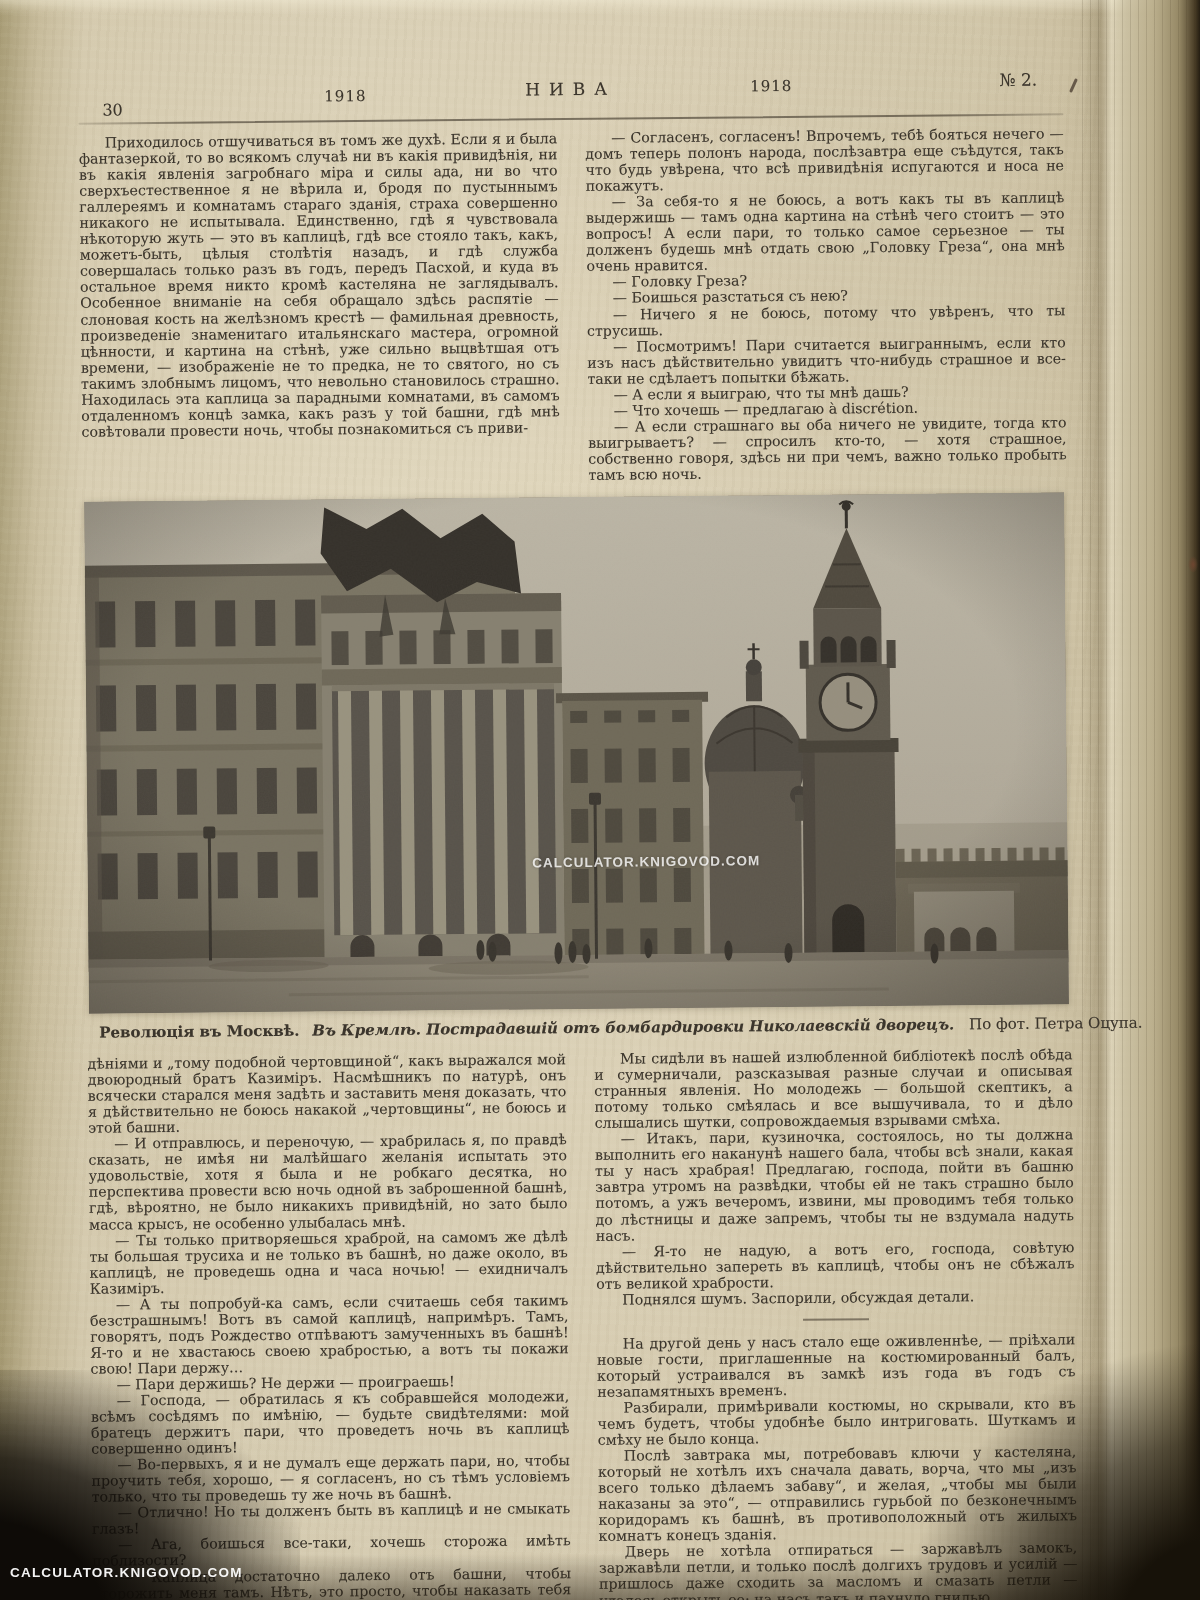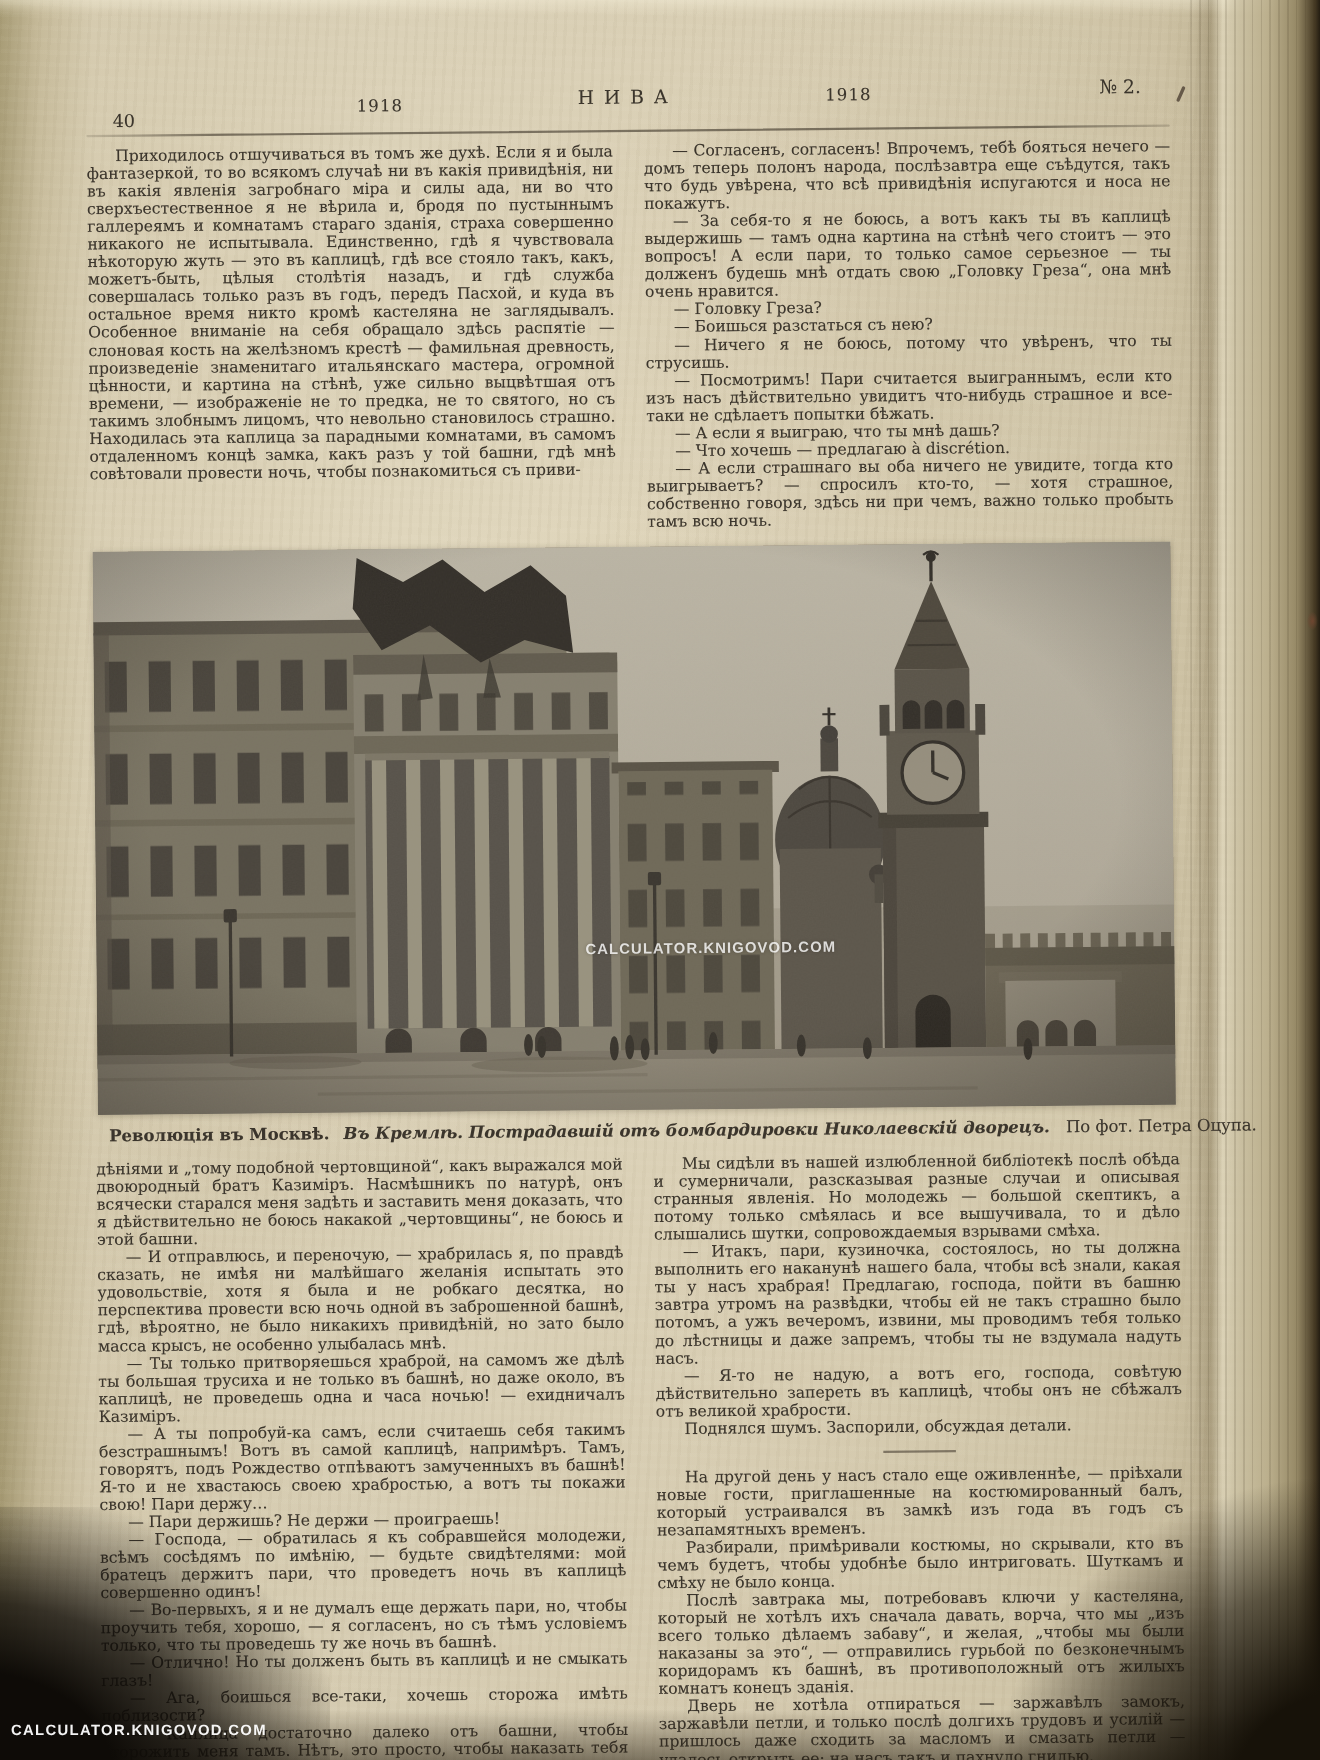--- a/index.html
+++ b/index.html
@@ -72,21 +72,21 @@
   <div class="page-edges"></div>
   <div class="edge-bottom"></div>
   <div class="corner-bl"></div>
   <div class="corner-br"></div>
   <div class="pen-mark"></div>
   <div class="spot"></div>
 
   <div class="content">
 
     <div class="masthead">
-      <span class="pg-num">40</span>
+      <span class="pg-num">30</span>
       <span class="yr1">1918</span>
       <span class="m-title">НИВА</span>
       <span class="yr2">1918</span>
       <span class="issue">№ 2.</span>
     </div>
     <div class="rule"></div>
 
     <div class="cols">
       <div class="col">
           <p>Приходилось отшучиваться въ томъ же духѣ. Если я и была фантазеркой, то во всякомъ случаѣ ни въ какія привидѣнія, ни въ какія явленія загробнаго міра и силы ада, ни во что сверхъестественное я не вѣрила и, бродя по пустыннымъ галлереямъ и комнатамъ стараго зданія, страха совершенно никакого не испытывала. Единственно, гдѣ я чувствовала нѣкоторую жуть — это въ каплицѣ, гдѣ все стояло такъ, какъ, можетъ-быть, цѣлыя столѣтія назадъ, и гдѣ служба совершалась только разъ въ годъ, передъ Пасхой, и куда въ остальное время никто кромѣ кастеляна не заглядывалъ. Особенное вниманіе на себя обращало здѣсь распятіе — слоновая кость на желѣзномъ крестѣ — фамильная древность, произведеніе знаменитаго итальянскаго мастера, огромной цѣнности, и картина на стѣнѣ, уже сильно выцвѣтшая отъ времени, — изображеніе не то предка, не то святого, но съ такимъ злобнымъ лицомъ, что невольно становилось страшно. Находилась эта каплица за парадными комнатами, въ самомъ отдаленномъ концѣ замка, какъ разъ у той башни, гдѣ мнѣ совѣтовали провести ночь, чтобы познакомиться съ приви-</p>

